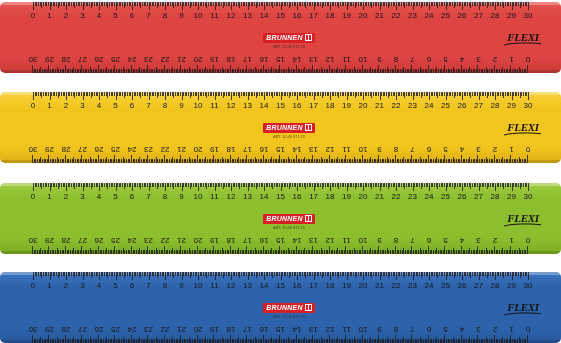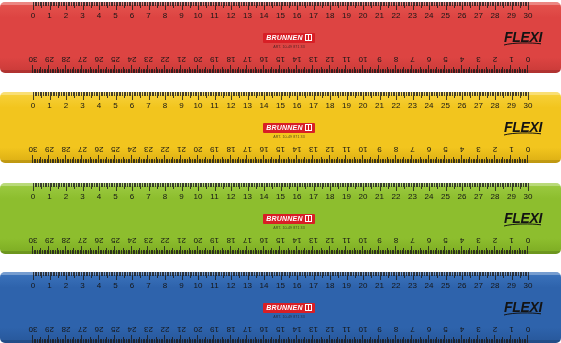--- a/index.html
+++ b/index.html
@@ -137,27 +137,27 @@
   
   .flexi {
     position: absolute;
     top: 50%;
     right: 18px;
     transform: translateY(-50%);
     pointer-events: none;
     text-align: center;
   }
   .flexi-word {
-    font-size: 14px;
+    font-size: 11px;
     line-height: 14px;
     font-weight: bold;
     font-style: italic;
     color: #131313;
     letter-spacing: -0.3px;
-    font-family: Liberation Sans, sans-serif;
+    font-family: Liberation Serif, serif;
   }
   .flexi-swoosh {
     display: block;
     height: 4px;
     margin-top: -2px;
   }
 </style>
 </head>
 <body>
 

